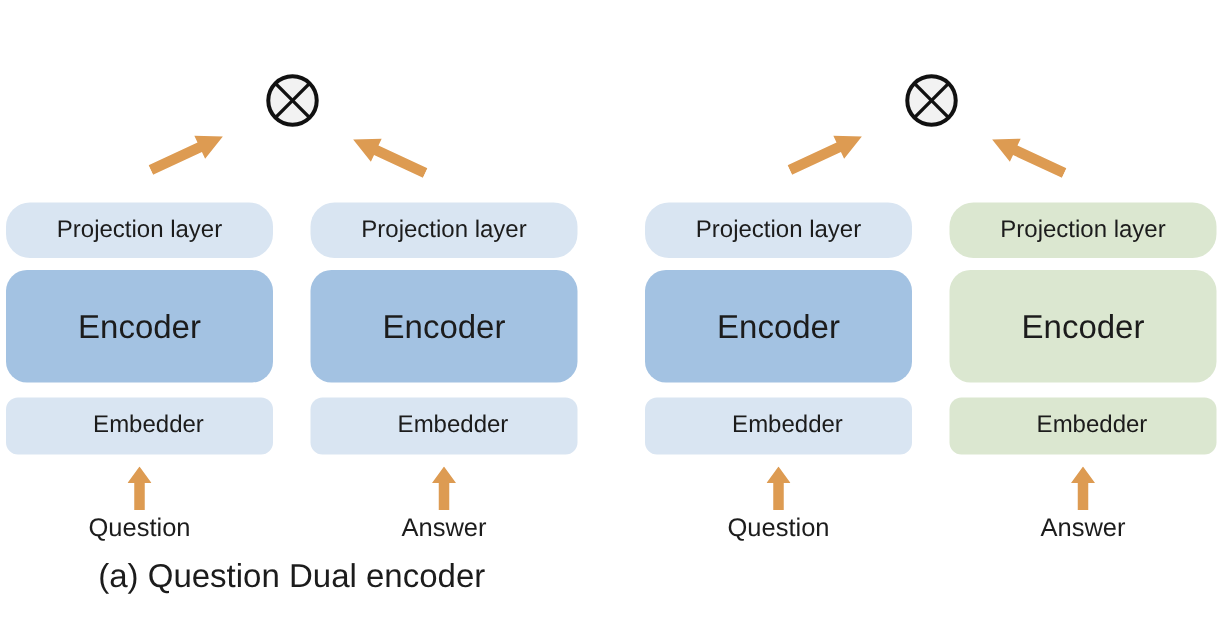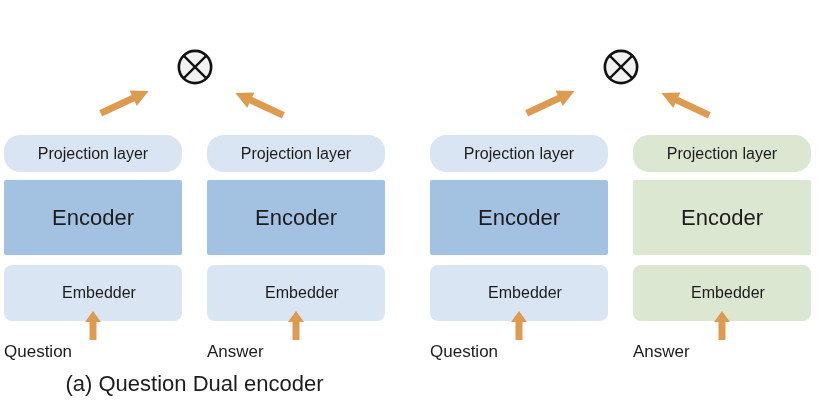--- a/index.html
+++ b/index.html
@@ -40,36 +40,36 @@
   .tower{position:absolute;top:0;width:178px;height:420px;}
   .tower-1{left:0;}
   .tower-2{left:203px;}
 
   .box{
     position:absolute;left:0;width:178px;box-sizing:border-box;
     display:flex;align-items:center;justify-content:center;
     text-align:center;
   }
   .proj{top:135px;height:37px;border-radius:16px;font-size:16px;}
-  .enc{top:180px;height:75px;border-radius:2px;font-size:22px;}
-  .emb{top:265px;height:56px;border-radius:8px;font-size:16px;padding-left:12px;}
+  .enc{top:180px;height:75px;border-radius:14px;font-size:22px;}
+  .emb{top:265px;height:38px;border-radius:8px;font-size:16px;padding-left:12px;}
 
   .tower.blue .proj,.tower.blue .emb{background:var(--layer_blue);}
   .tower.blue .enc{background:var(--encoder_blue);}
   .tower.green .proj,.tower.green .emb,.tower.green .enc{background:var(--layer_green);}
 
   .up-arrow{
     position:absolute;top:311px;left:50%;margin-left:-8px;
     width:16px;height:29px;
   }
   .up-arrow svg{display:block;}
 
   .input-label{
     position:absolute;top:342px;left:0;width:100%;
-    text-align:left;font-size:17px;
+    text-align:center;font-size:17px;
   }
   .caption{
     position:absolute;top:371px;left:0;width:100%;
     text-align:center;font-size:22px;
   }
 </style>
 </head>
 <body>
 
 <div class="canvas">

